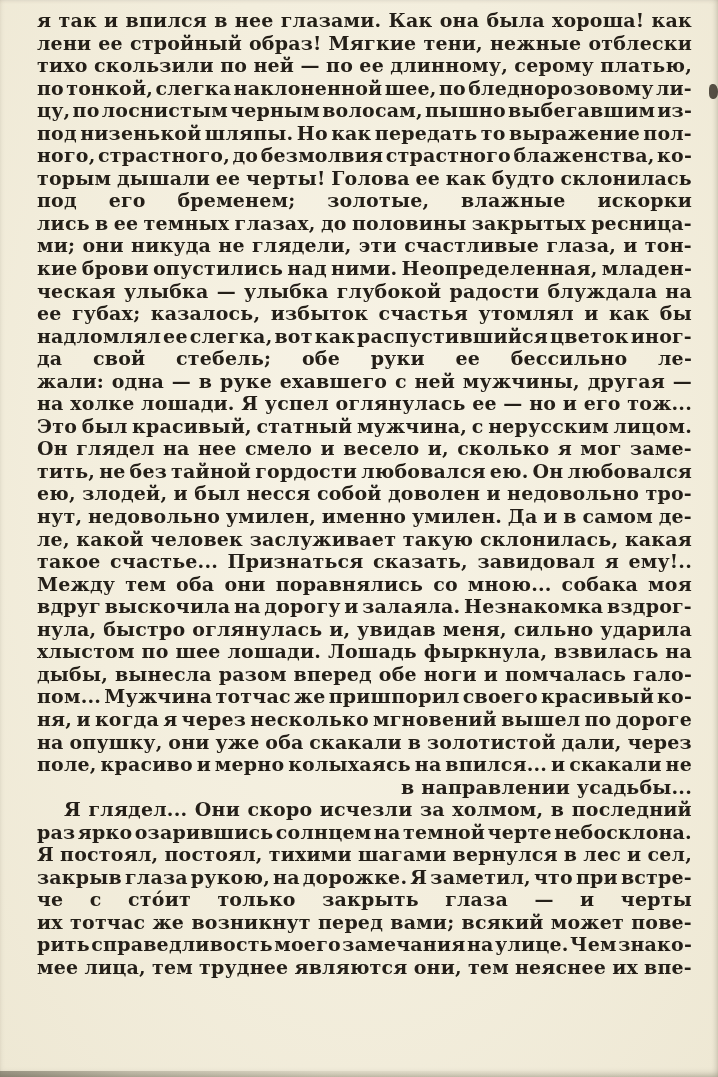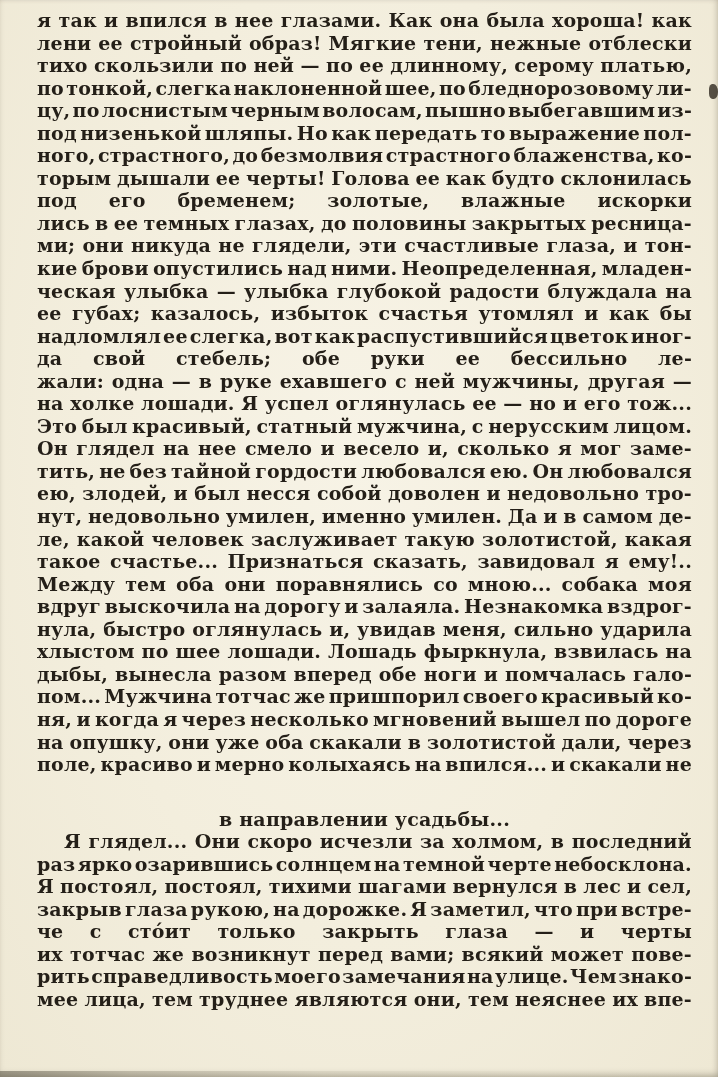--- a/index.html
+++ b/index.html
@@ -34,22 +34,21 @@
     letter-spacing: 0.2px;
   }
   .line {
     display: flex;
     justify-content: space-between;
     height: 22.55px;
     white-space: nowrap;
   }
   .line.plain {
     display: block;
-    text-align: center;
-    margin-top: 32px;
+    text-align: right;
   }
   .line.indent {
     margin-left: 27px;
   }
   .page-number {
     position: absolute;
     left: 34px;
     top: 1084px;
     font-size: 19px;
     font-weight: bold;
@@ -339,21 +338,21 @@
         <span>в</span>
         <span>самом</span>
         <span>де-</span>
       </div>
       <div class="line">
         <span>ле,</span>
         <span>какой</span>
         <span>человек</span>
         <span>заслуживает</span>
         <span>такую</span>
-        <span>золотистой,</span>
+        <span>склонилась,</span>
         <span>какая</span>
       </div>
       <div class="line">
         <span>такое</span>
         <span>счастье...</span>
         <span>Признаться</span>
         <span>сказать,</span>
         <span>завидовал</span>
         <span>я</span>
         <span>ему!..</span>

